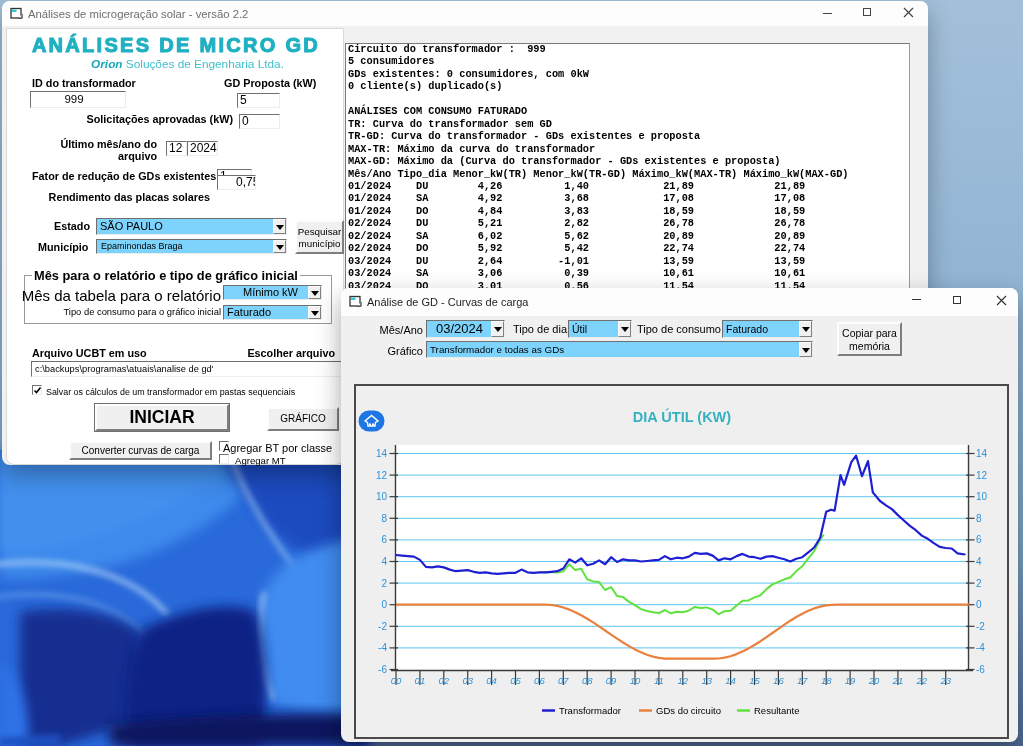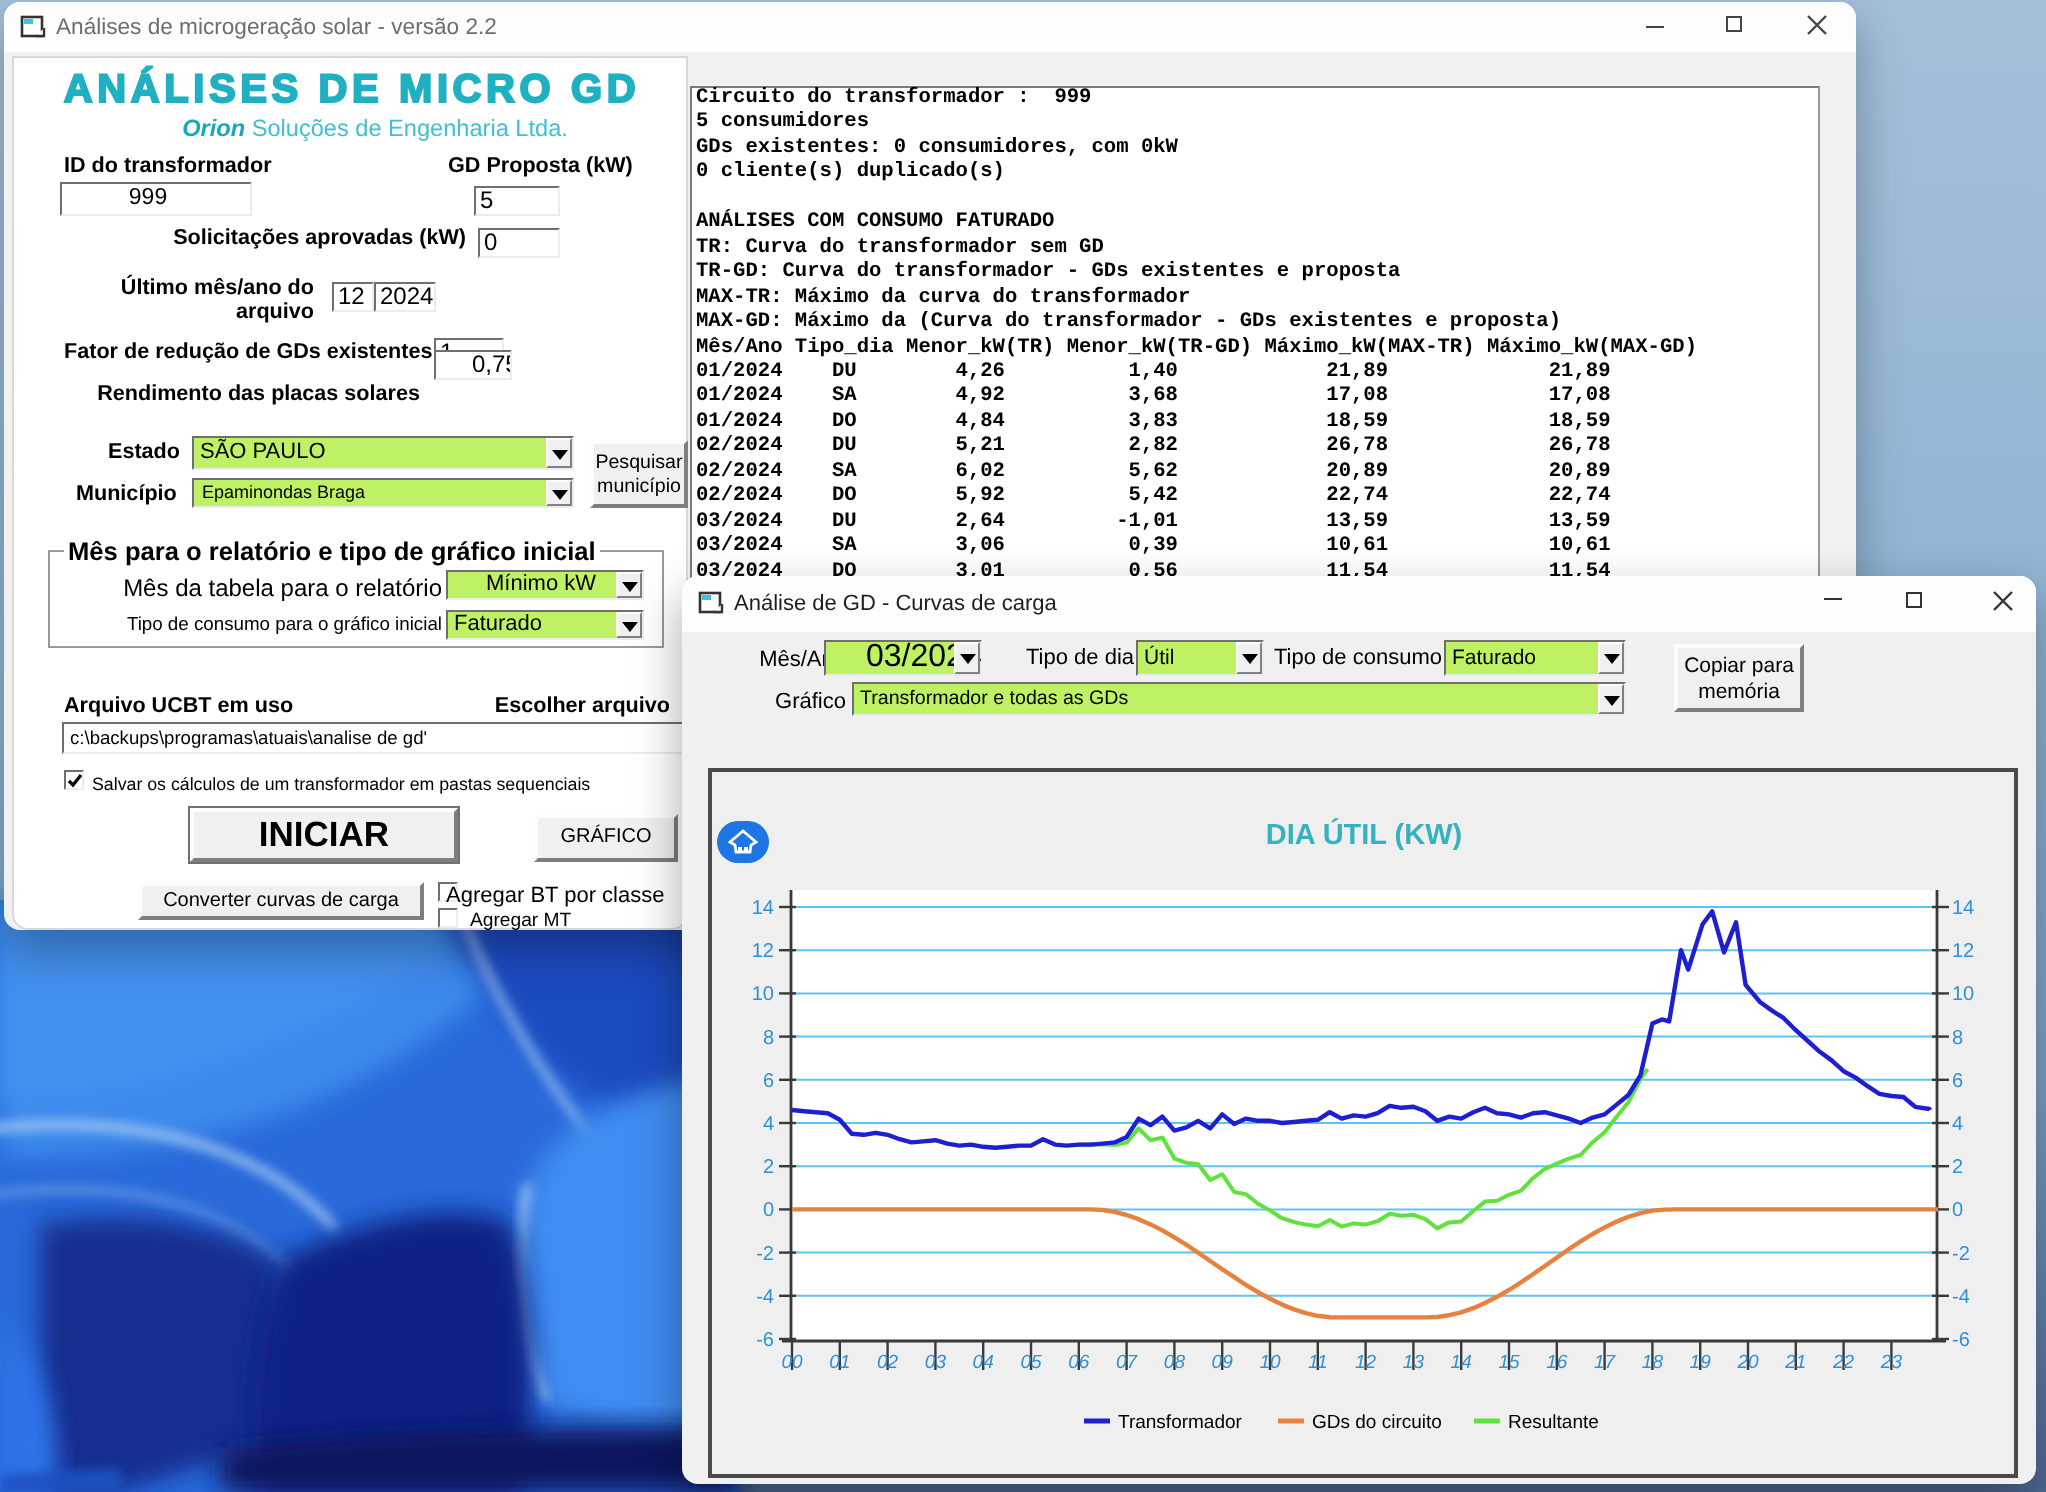--- a/index.html
+++ b/index.html
@@ -2,21 +2,21 @@
 <html><head><meta charset="utf-8"><style>
 *{margin:0;padding:0;box-sizing:border-box}
 html,body{width:1023px;height:746px;overflow:hidden;font-family:"Liberation Sans",sans-serif}
 .abs{position:absolute}
 .nw{white-space:nowrap}
 .lbl{position:absolute;font-weight:bold;font-size:10.8px;color:#000;white-space:nowrap}
 .sm{position:absolute;font-size:9.5px;color:#000;white-space:nowrap}
 .rlbl{text-align:right}
 .inp{position:absolute;background:#fff;border:1px solid;border-color:#6f6f6f #ececec #ececec #6f6f6f;font-size:12px;color:#000;white-space:nowrap;overflow:hidden}
 .btn{position:absolute;background:#f0f0f0;border:2px solid;border-color:#fdfdfd #7e7e7e #7e7e7e #fdfdfd;text-align:center;color:#000}
-.cmb{position:absolute;background:#bef264;border:1px solid;border-color:#6f6f6f #ececec #ececec #6f6f6f;font-size:11px;color:#000;white-space:nowrap}
+.cmb{position:absolute;background:#7dd3fc;border:1px solid;border-color:#6f6f6f #ececec #ececec #6f6f6f;font-size:11px;color:#000;white-space:nowrap}
 .cmb .ar{position:absolute;right:0;top:0;bottom:0;width:13px;background:#f0f0f0;border:1px solid;border-color:#fdfdfd #808080 #808080 #fdfdfd}
 .cmb .tr{position:absolute;right:2.5px;top:50%;margin-top:-2px;width:0;height:0;border:4px solid transparent;border-top:5px solid #000;border-bottom:none}
 .cb{position:absolute;width:10px;height:10px;background:#fff;border:1px solid;border-color:#6f6f6f #ececec #ececec #6f6f6f}
 .ylab{font:10px "Liberation Sans";fill:#2d91d6}
 .xlab{font:italic 9.5px "Liberation Sans";fill:#2d91d6}
 .ctitle{font:bold 14.5px "Liberation Sans";fill:#35b2c0}
 .leg{font:9.5px "Liberation Sans";fill:#000}
 </style></head>
 <body>
 <svg class="abs" style="left:0;top:0" width="1023" height="746" viewBox="0 0 1023 746">
@@ -83,21 +83,21 @@
     <div class="inp" style="left:210px;top:140px;width:35px;height:15px;line-height:13px;padding-left:2px">1</div>
     <div class="lbl rlbl" style="left:40px;top:162px;width:163px">Rendimento das placas solares</div>
     <div class="inp" style="left:210px;top:146px;width:39px;height:15px;line-height:13px;padding-left:18px">0,75</div>
     <div class="lbl" style="left:47px;top:191px">Estado</div>
     <div class="cmb" style="left:89px;top:189px;width:191px;height:17px;line-height:15px;padding-left:3px">SÃO PAULO<span class="ar"></span><span class="tr"></span></div>
     <div class="lbl" style="left:31px;top:212px">Município</div>
     <div class="cmb" style="left:89px;top:210px;width:191px;height:15px;line-height:13px;padding-left:4px;font-size:9px">Epaminondas Braga<span class="ar"></span><span class="tr"></span></div>
     <div class="btn" style="left:288px;top:191px;width:49px;height:34px;font-size:9.8px;line-height:12px;padding-top:4px">Pesquisar<br>município</div>
     <div class="abs" style="left:17px;top:246px;width:308px;height:49px;border:1px solid #9a9a9a"></div>
     <div class="lbl" style="left:25px;top:239px;font-size:12.8px;background:#fff;padding:0 2px">Mês para o relatório e tipo de gráfico inicial</div>
-    <div class="abs nw" style="left:0px;top:258px;width:214px;text-align:right;font-size:12px">Mês da tabela para o relatório</div>
+    <div class="abs nw" style="left:0px;top:258px;width:214px;text-align:right;font-size:15px">Mês da tabela para o relatório</div>
     <div class="cmb" style="left:216px;top:256px;width:99px;height:15px;line-height:13px;padding-left:19px">Mínimo kW<span class="ar"></span><span class="tr"></span></div>
     <div class="abs nw" style="left:0px;top:277px;width:214px;text-align:right;font-size:9.4px">Tipo de consumo para o gráfico inicial</div>
     <div class="cmb" style="left:216px;top:276px;width:99px;height:15px;line-height:13px;padding-left:3px">Faturado<span class="ar"></span><span class="tr"></span></div>
     <div class="lbl" style="left:25px;top:318px;font-size:10.8px">Arquivo UCBT em uso</div>
     <div class="lbl rlbl" style="left:208px;top:318px;width:120px;font-size:10.8px">Escolher arquivo</div>
     <div class="inp" style="left:24px;top:332px;width:313px;height:16px;line-height:14px;padding-left:3px;font-size:9.3px">c:\backups\programas\atuais\analise de gd'</div>
     <div class="cb" style="left:25px;top:356px"></div>
     <svg class="abs" style="left:26px;top:357px" width="9" height="9" viewBox="0 0 9 9">
         <path d="M1.5 4.5 L3.5 6.5 L7.5 1.5" stroke="#000" stroke-width="1.6" fill="none"></path>
       </svg>
@@ -143,21 +143,21 @@
     <path d="M8 11 L12 11 L12 7" fill="#fff" stroke="#333" stroke-width="1.2"></path>
   </svg>
   <div class="abs nw" style="left:26px;top:8px;font-size:11px;color:#1d1d1d">Análise de GD - Curvas de carga</div>
   <div class="abs" style="left:571px;top:11px;width:9px;height:1.4px;background:#333"></div>
   <div class="abs" style="left:612px;top:8px;width:8px;height:8px;border:1.2px solid #333"></div>
   <svg class="abs" style="left:655px;top:7px" width="11" height="11" viewBox="0 0 11 11">
       <path d="M1 1 L10 10 M10 1 L1 10" stroke="#333" stroke-width="1.2"></path>
     </svg>
 
   <div class="abs nw" style="left:38px;top:36px;width:44px;text-align:right;font-size:11px">Mês/Ano</div>
-  <div class="cmb" style="left:71px;top:32px;width:79px;height:18px;line-height:16px;padding-left:20px;font-size:16px">03/2024<span class="ar"></span><span class="tr"></span></div>
+  <div class="cmb" style="left:85px;top:32px;width:79px;height:18px;line-height:16px;padding-left:9px;font-size:13px">03/2024<span class="ar"></span><span class="tr"></span></div>
   <div class="abs nw" style="left:172px;top:35px;width:52px;text-align:center;font-size:11px">Tipo de dia</div>
   <div class="cmb" style="left:227px;top:32px;width:64px;height:18px;line-height:16px;padding-left:3px;font-size:10.5px">Útil<span class="ar"></span><span class="tr"></span></div>
   <div class="abs nw" style="left:296px;top:35px;width:82px;text-align:right;font-size:11px">Tipo de consumo</div>
   <div class="cmb" style="left:381px;top:32px;width:91px;height:18px;line-height:16px;padding-left:3px;font-size:10.5px">Faturado<span class="ar"></span><span class="tr"></span></div>
   <div class="btn" style="left:496px;top:34px;width:65px;height:34px;font-size:10.5px;line-height:13px;padding-top:3px">Copiar para<br>memória</div>
   <div class="abs nw" style="left:38px;top:57px;width:44px;text-align:right;font-size:11px">Gráfico</div>
   <div class="cmb" style="left:85px;top:53px;width:387px;height:17px;line-height:15px;padding-left:3px;font-size:9.8px">Transformador e todas as GDs<span class="ar"></span><span class="tr"></span></div>
 
   <div class="abs" style="left:13px;top:96px;width:655px;height:355px;border:2px solid #4a4a4a;background:#efefef">
     <div class="abs" style="left:0;top:0;right:0;bottom:0;border:1px dotted #555"></div>

